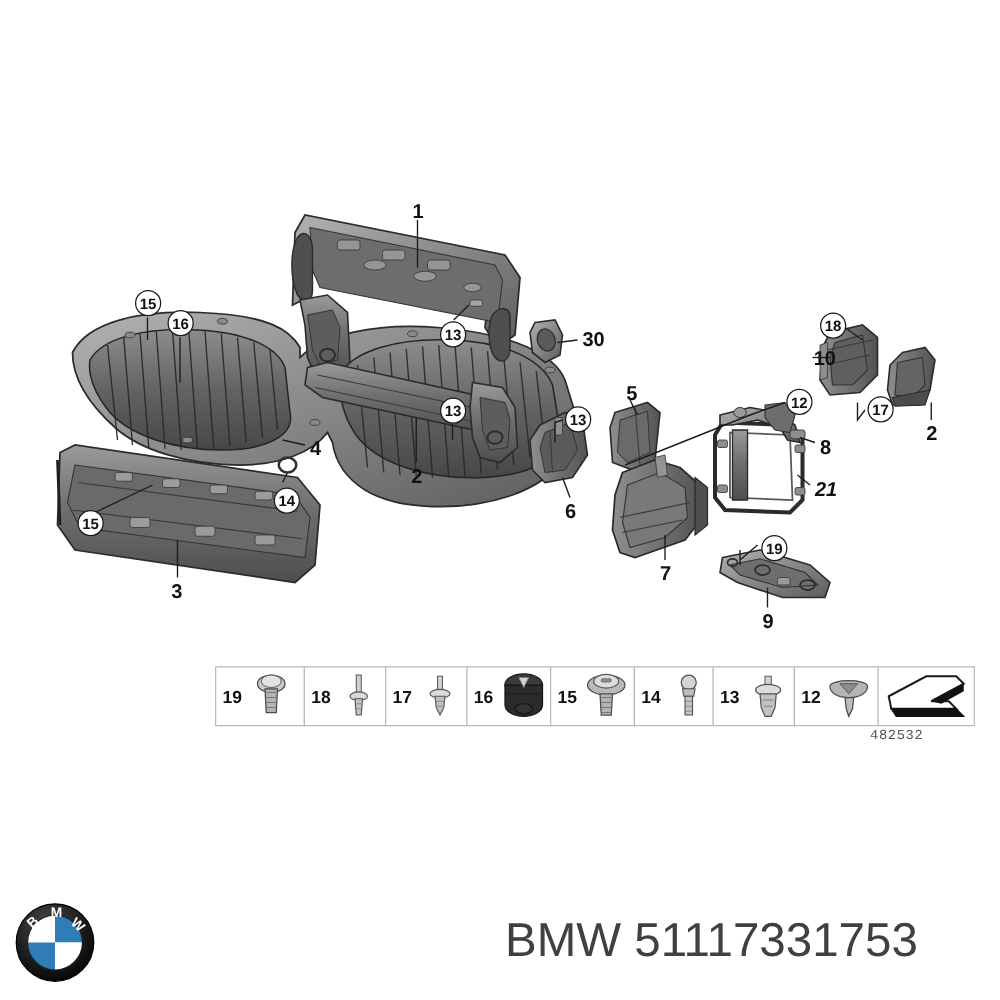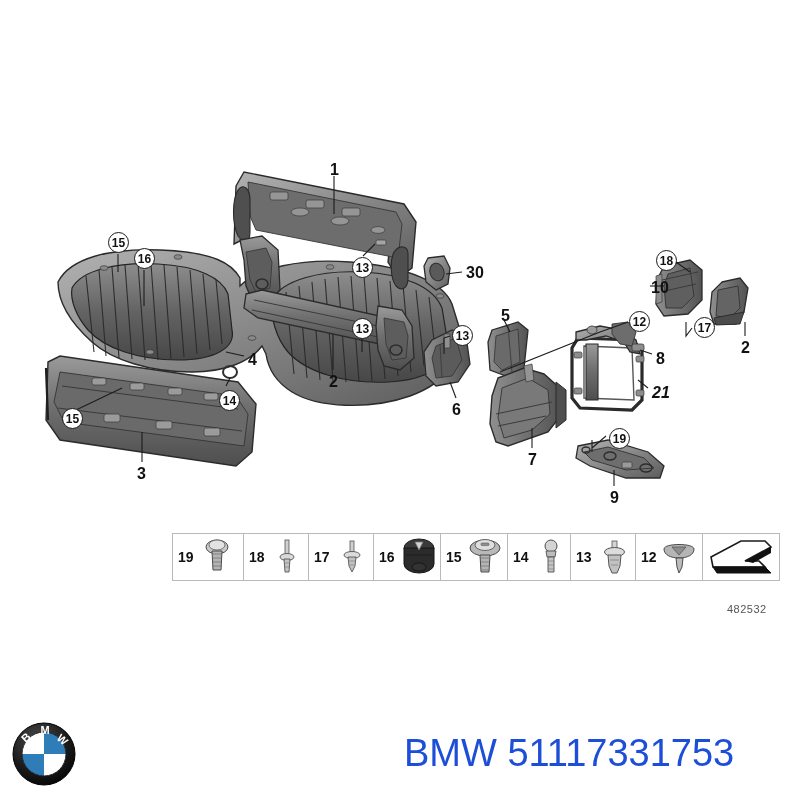--- a/index.html
+++ b/index.html
@@ -81,38 +81,37 @@
   }
   .legend-glyph {
     flex: 1 1 auto;
     height: 100%;
     display: flex;
     align-items: center;
     justify-content: center;
   }
   #drawing-no {
     position: absolute;
-    left: 727px;
+    left: 696px;
     top: 583px;
-    font-family: Liberation Sans, sans-serif;
+    font-family: Liberation Mono, monospace;
     font-size: 11px;
     color: #555555;
     letter-spacing: 0.5px;
-    margin-top: 20px;
   }
 
   
   #footer-partno {
     position: absolute;
     left: 404px;
     top: 732px;
     font-family: "Liberation Sans", sans-serif;
     font-size: 38px;
     font-weight: normal;
-    color: #1d4ed8;
+    color: #404040;
     letter-spacing: 0px;
     white-space: nowrap;
   }
   #bmw-logo {
     position: absolute;
     left: 12px;
     top: 722px;
     width: 64px;
     height: 64px;
   }

